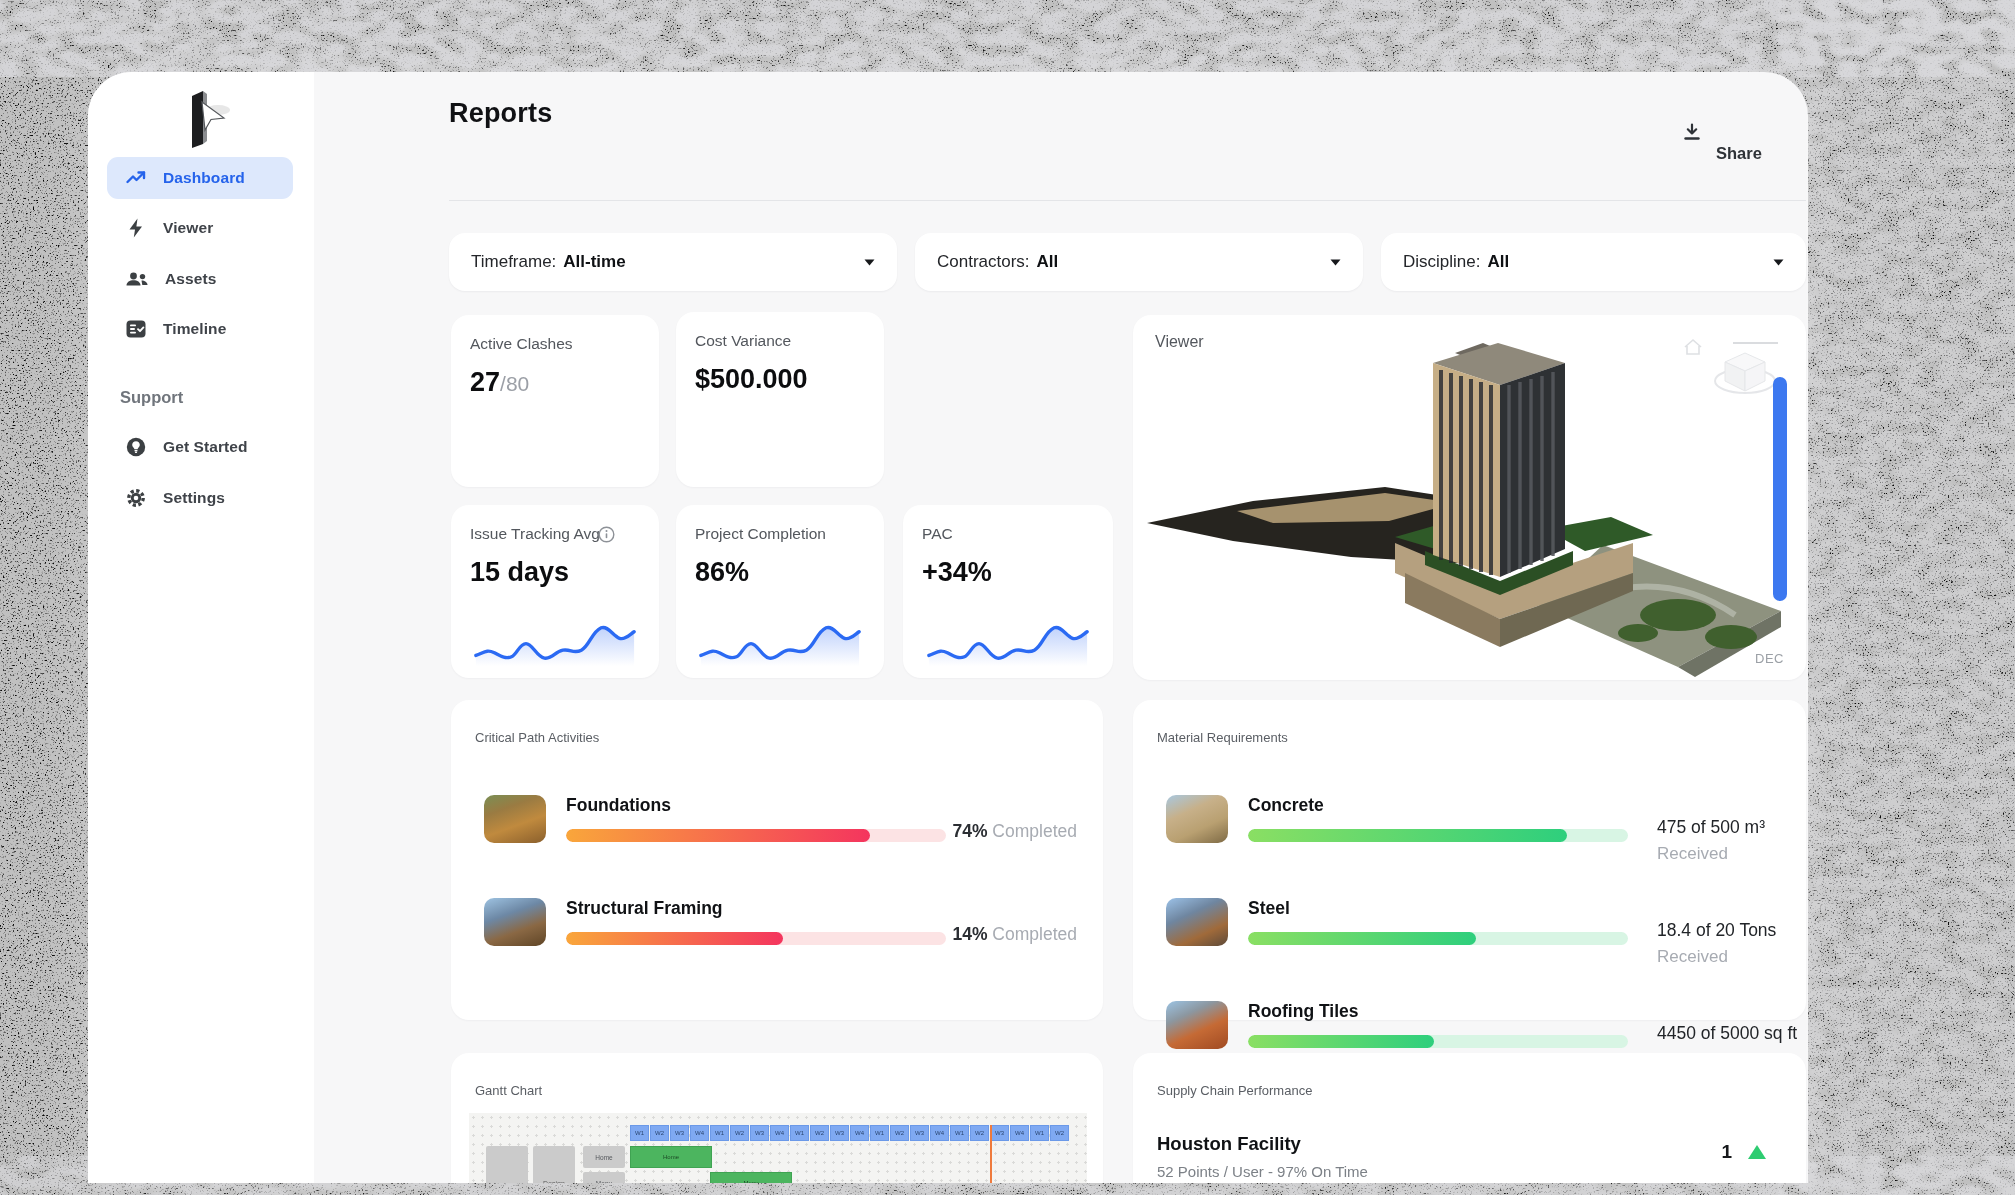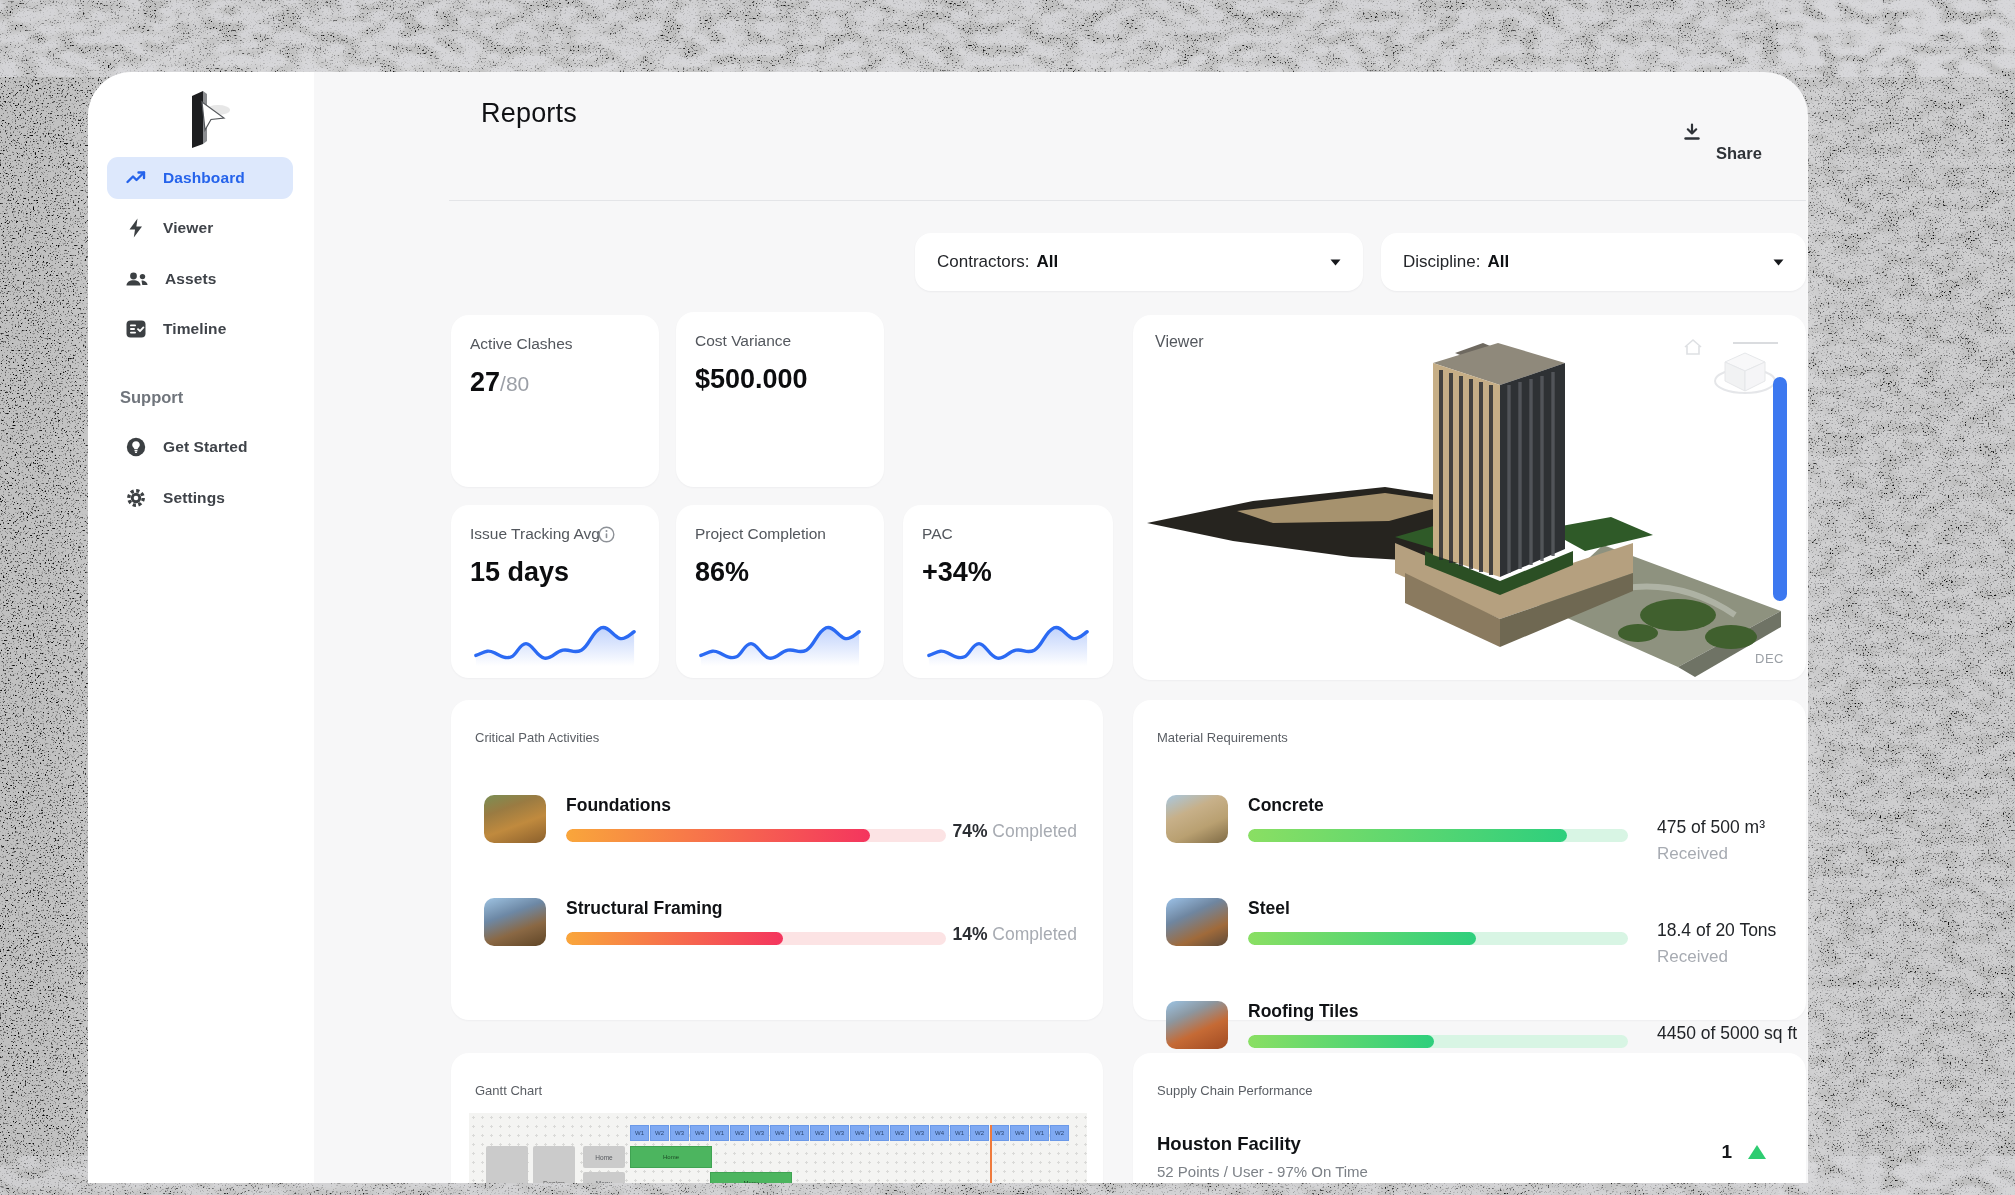--- a/index.html
+++ b/index.html
@@ -11,21 +11,21 @@
        border-radius:44px 44px 0 0;z-index:2;overflow:hidden;box-shadow:0 0 50px 6px rgba(255,255,255,.16);}
   
   .sidebar{position:absolute;left:0;top:0;width:226px;height:100%;background:#ffffff;}
   .logo{position:absolute;left:84px;top:16px;width:60px;height:62px;}
   .nav-item{position:absolute;left:19px;width:186px;height:42px;border-radius:11px;
             display:flex;align-items:center;gap:16px;padding-left:18px;box-sizing:border-box;cursor:pointer;}
   .nav-item .lbl{font-size:15.5px;font-weight:700;color:#3f4349;letter-spacing:.1px;}
   .nav-item.active{background:#dde8fc;}
   .nav-item.active .lbl{color:#2563eb;}
   .support-h{position:absolute;left:32px;top:316px;font-size:16.5px;font-weight:700;color:#70757c;}
-  .page-title{position:absolute;left:361px;top:26px;font-size:27px;font-weight:400;color:#101114;letter-spacing:.2px;margin-left:32px;}
+  .page-title{position:absolute;left:361px;top:26px;font-size:27px;font-weight:700;color:#101114;letter-spacing:.2px;}
   .share{position:absolute;left:1594px;top:28px;display:flex;align-items:center;gap:14px;cursor:pointer;}
   .share .t{font-size:16.5px;font-weight:700;color:#2e3237;margin-top:44px;}
   .divider{position:absolute;left:361px;top:128px;width:1357px;height:1px;background:#e4e5e8;}
   
   .pill{position:absolute;top:161px;height:58px;background:#fff;border-radius:16px;
         box-shadow:0 1px 2px rgba(16,24,40,.05);display:flex;align-items:center;
         padding:0 22px;box-sizing:border-box;cursor:pointer;}
   .pill .pl{font-size:17px;color:#24262a;}
   .pill .pv{font-size:17px;font-weight:700;color:#0f1114;margin-left:7px;}
   .pill .caret{margin-left:auto;}
@@ -187,20 +187,29 @@
         <svg width="20" height="20" viewBox="0 0 20 20">
             <path d="M10,2.5 v9 M10,11.5 l-4.2,-4.2 M10,11.5 l4.2,-4.2" fill="none" stroke="#2e3237" stroke-width="2.2" stroke-linecap="round" stroke-linejoin="round"></path>
             <path d="M3.5,16.5 h13" stroke="#2e3237" stroke-width="2.4" stroke-linecap="round"></path>
           </svg>
       </span>
       <span class="t">Share</span>
     </div>
 
     <div class="divider"></div>
 
+    <div class="pill" style="left:361px;width:448px;">
+      <span class="pl">Timeframe:</span>
+      <span class="pv">All-time</span>
+      <span class="caret">
+          <svg width="11" height="7" viewBox="0 0 11 7">
+            <path d="M0.5,0.5 L5.5,6.5 L10.5,0.5 Z" fill="#17191c"></path>
+          </svg>
+        </span>
+    </div>
     <div class="pill" style="left:827px;width:448px;">
       <span class="pl">Contractors:</span>
       <span class="pv">All</span>
       <span class="caret">
           <svg width="11" height="7" viewBox="0 0 11 7">
             <path d="M0.5,0.5 L5.5,6.5 L10.5,0.5 Z" fill="#17191c"></path>
           </svg>
         </span>
     </div>
     <div class="pill" style="left:1293px;width:425px;">

